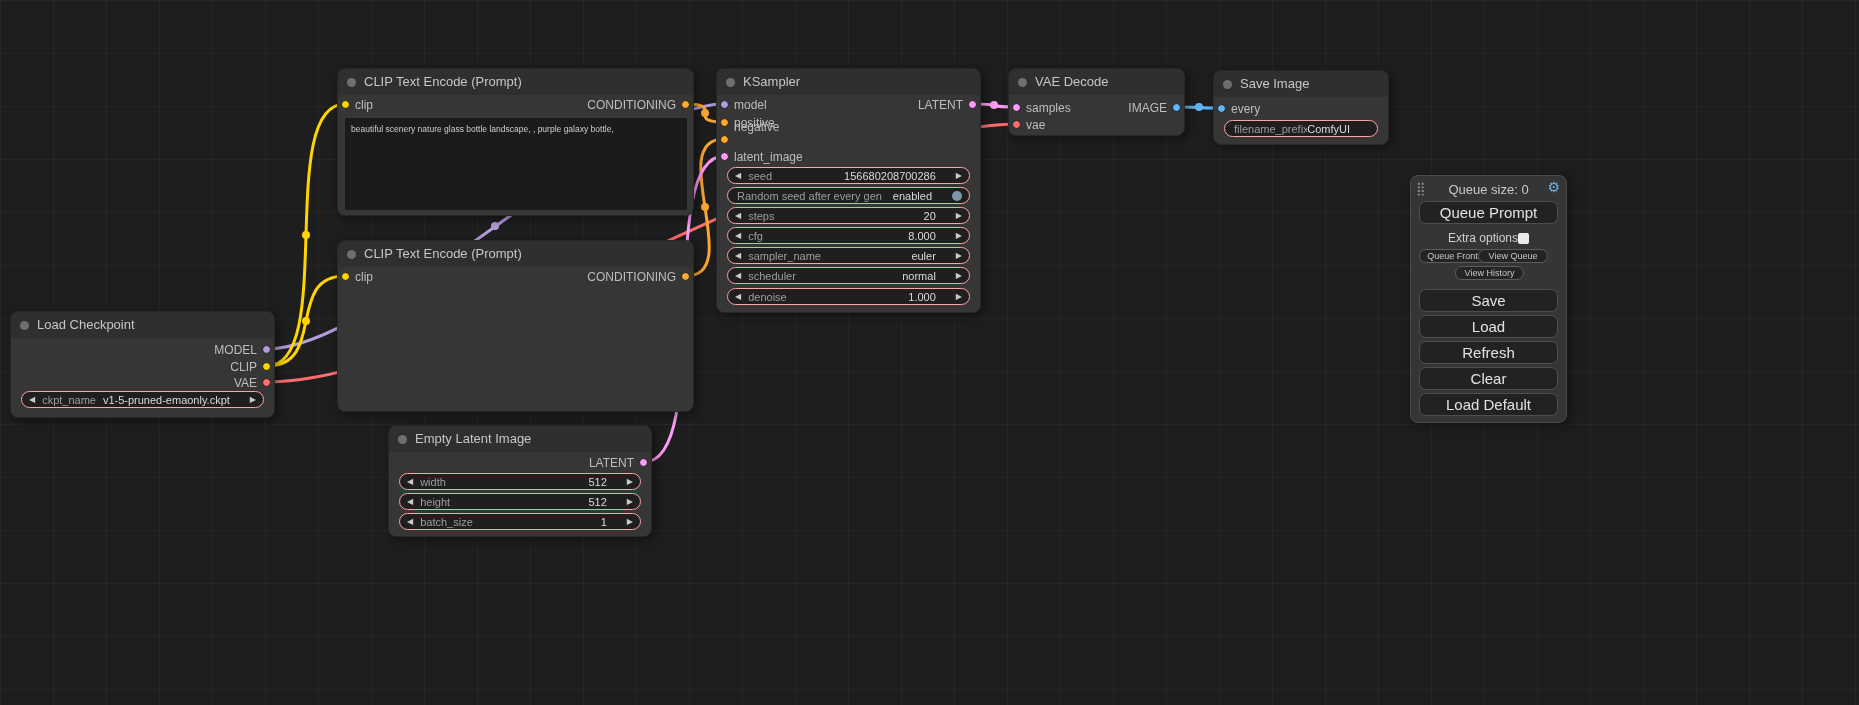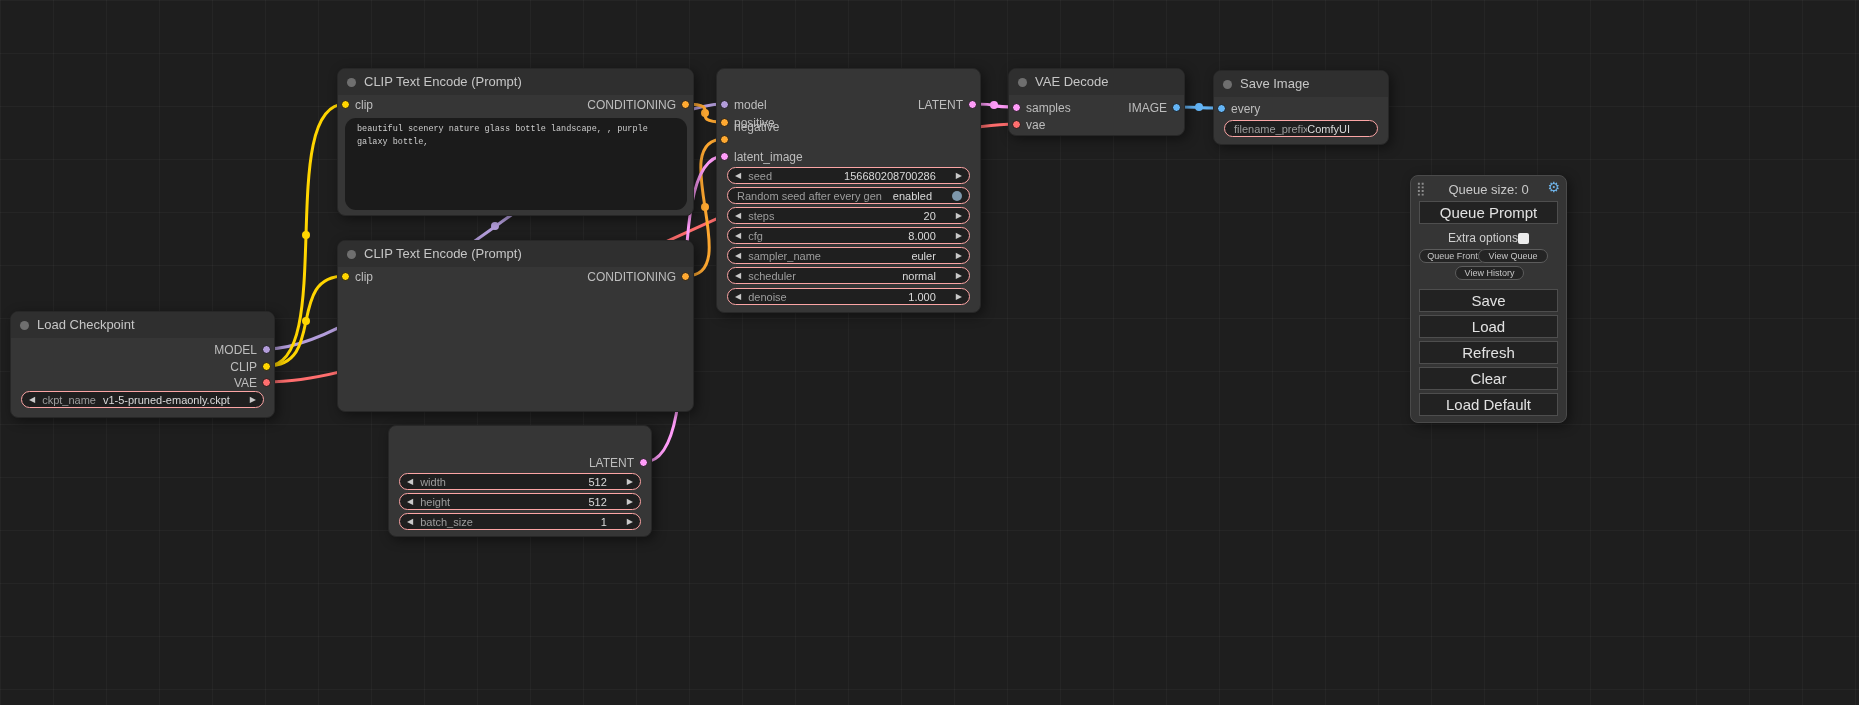--- a/index.html
+++ b/index.html
@@ -29,32 +29,32 @@
   .sock { position:absolute; width:9px; height:9px; border-radius:50%;
           border:1px solid #1a1a1a; background:#888; }
   .widget { position:absolute; left:10px; right:10px; height:17px; background:#1f1f1f;
             border:1px solid #fca5a5; border-radius:9px; display:flex; align-items:center;
             padding:0 7px; font-size:11px; color:#dadada; white-space:nowrap; }
   .warr { font-size:8px; color:#c9c9c9; flex:none; }
   .wlabel { color:#9d9d9d; margin-left:7px; overflow:hidden; }
   .wlabel.noarr { margin-left:2px; }
   .wvalue { margin-left:auto; margin-right:20px; color:#dadada; }
   .toggle { width:10px; height:10px; border-radius:50%; background:#7d97ab; flex:none; }
-  .ptext { position:absolute; left:7px; right:6px; background:#1b1b1b; border-radius:11px;
-           padding:5px 12px; font-family:Liberation Mono, monospace; font-size:8.5px;
+  .ptext { position:absolute; left:7px; right:6px; background:#1b1b1b; border-radius:0;
+           padding:5px 6px; font-family:Liberation Sans, sans-serif; font-size:8.5px;
            line-height:1.55; color:#cdcdcd; white-space:pre-wrap; word-break:break-word; }
   .qpanel { position:absolute; left:1410px; top:175px; width:157px; height:248px;
             background:#353535; border:1px solid #4a4a4a; border-radius:8px;
             box-shadow:3px 3px 12px rgba(0,0,0,0.45); z-index:3; }
   .qhandle { position:absolute; left:5px; top:5px; color:#8d8d8d; font-size:13px; cursor:move; }
   .qsize { position:absolute; left:0; right:0; top:6px; text-align:center; font-size:13px;
            color:#c9c9c9; }
   .qgear { position:absolute; right:6px; top:3px; font-size:14px; color:#6fb3e8; cursor:pointer; }
   .qbtn { position:absolute; left:8px; right:8px; height:23px; background:#222222;
-          border:1px solid #4e4e4e; border-radius:0; color:#e2e2e2; font-size:15px;
+          border:1px solid #4e4e4e; border-radius:7px; color:#e2e2e2; font-size:15px;
           font-family:inherit; cursor:pointer; }
   .qpill { position:absolute; height:14px; background:#242424; border:1px solid #5c5c5c;
            border-radius:8px; color:#c6c6c6; font-size:9px; font-family:inherit;
            line-height:11px; cursor:pointer; padding:0 2px; }
   .qextra { position:absolute; left:0; right:0; display:flex; justify-content:center;
             align-items:center; font-size:12px; color:#d0d0d0; }
   .qcheck { width:11px; height:11px; background:#ececec; border-radius:2px; cursor:pointer; }
 </style>
 </head>
 <body>
@@ -117,20 +117,24 @@
     <span class="tdot"></span>
     <span>CLIP Text Encode (Prompt)</span>
   </div>
   <span class="sock" style="left: 3px; top: 31px; background-color: rgb(255, 213, 0);"></span>
   <span class="slot in" style="top:29px">clip</span>
   <span class="slot out" style="top:29px">CONDITIONING</span>
   <span class="sock" style="right: 3px; top: 31px; background-color: rgb(255, 169, 49);"></span>
 </div>
 
 <div class="node" style="left:388px;top:425px;width:264px;height:112px">
+  <div class="ntitle">
+    <span class="tdot"></span>
+    <span>Empty Latent Image</span>
+  </div>
   <span class="slot out" style="top:30px">LATENT</span>
   <span class="sock" style="right: 3px; top: 32px; background-color: rgb(255, 156, 249);"></span>
   <div class="widget" style="top:47px">
     <span class="warr">◀</span>
     <span class="wlabel">width</span>
     <span class="wvalue">512</span>
     <span class="warr">▶</span>
   </div>
   <div class="widget" style="top:67px">
     <span class="warr">◀</span>
@@ -140,20 +144,24 @@
   </div>
   <div class="widget" style="top:87px">
     <span class="warr">◀</span>
     <span class="wlabel">batch_size</span>
     <span class="wvalue">1</span>
     <span class="warr">▶</span>
   </div>
 </div>
 
 <div class="node" style="left:716px;top:68px;width:265px;height:245px">
+  <div class="ntitle">
+    <span class="tdot"></span>
+    <span>KSampler</span>
+  </div>
   <span class="sock" style="left: 3px; top: 31px; background-color: rgb(179, 157, 219);"></span>
   <span class="slot in" style="top:29px">model</span>
   <span class="sock" style="left: 3px; top: 49px; background-color: rgb(255, 169, 49);"></span>
   <span class="slot in" style="top:47px">positive</span>
   <span class="sock" style="left: 3px; top: 66px; background-color: rgb(255, 169, 49);"></span>
   <span class="slot in" style="top:51px">negative</span>
   <span class="sock" style="left: 3px; top: 83px; background-color: rgb(255, 156, 249);"></span>
   <span class="slot in" style="top:81px">latent_image</span>
   <span class="slot out" style="top:29px">LATENT</span>
   <span class="sock" style="right: 3px; top: 31px; background-color: rgb(255, 156, 249);"></span>

